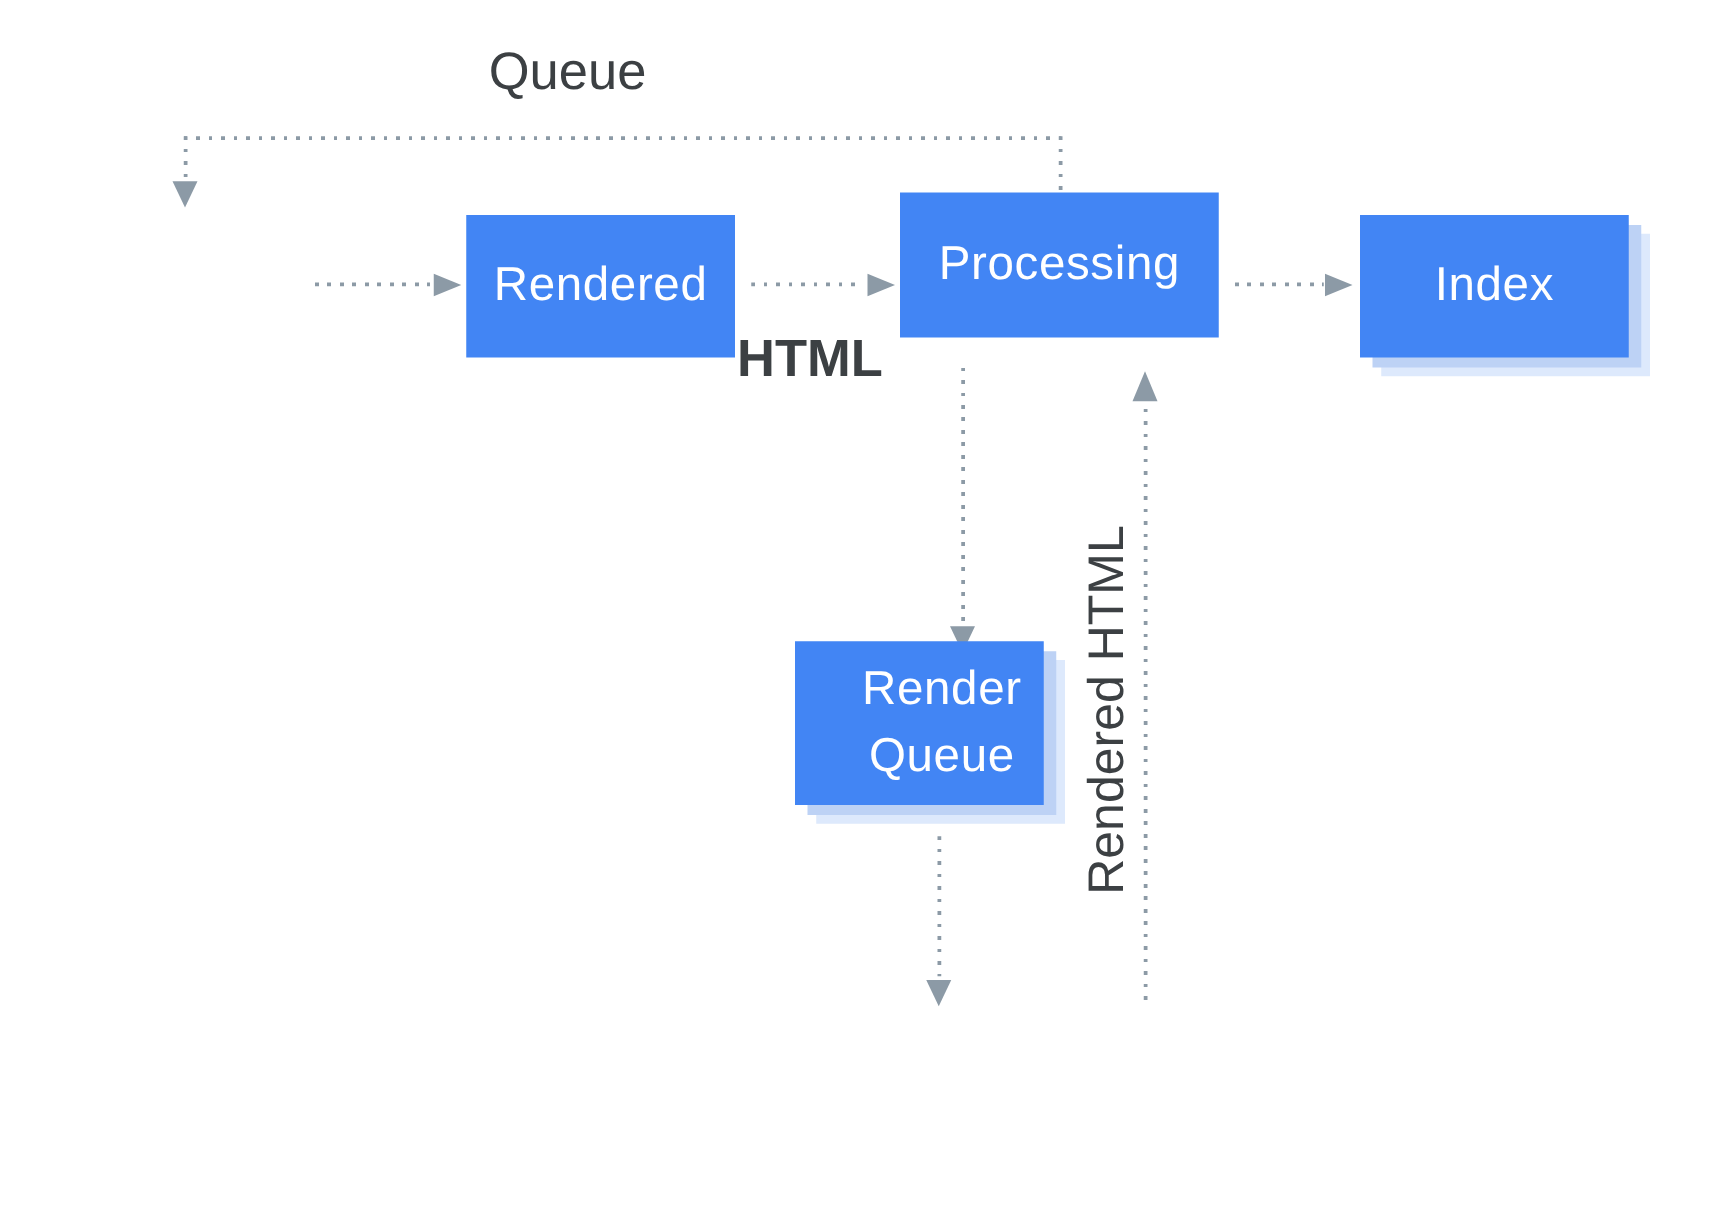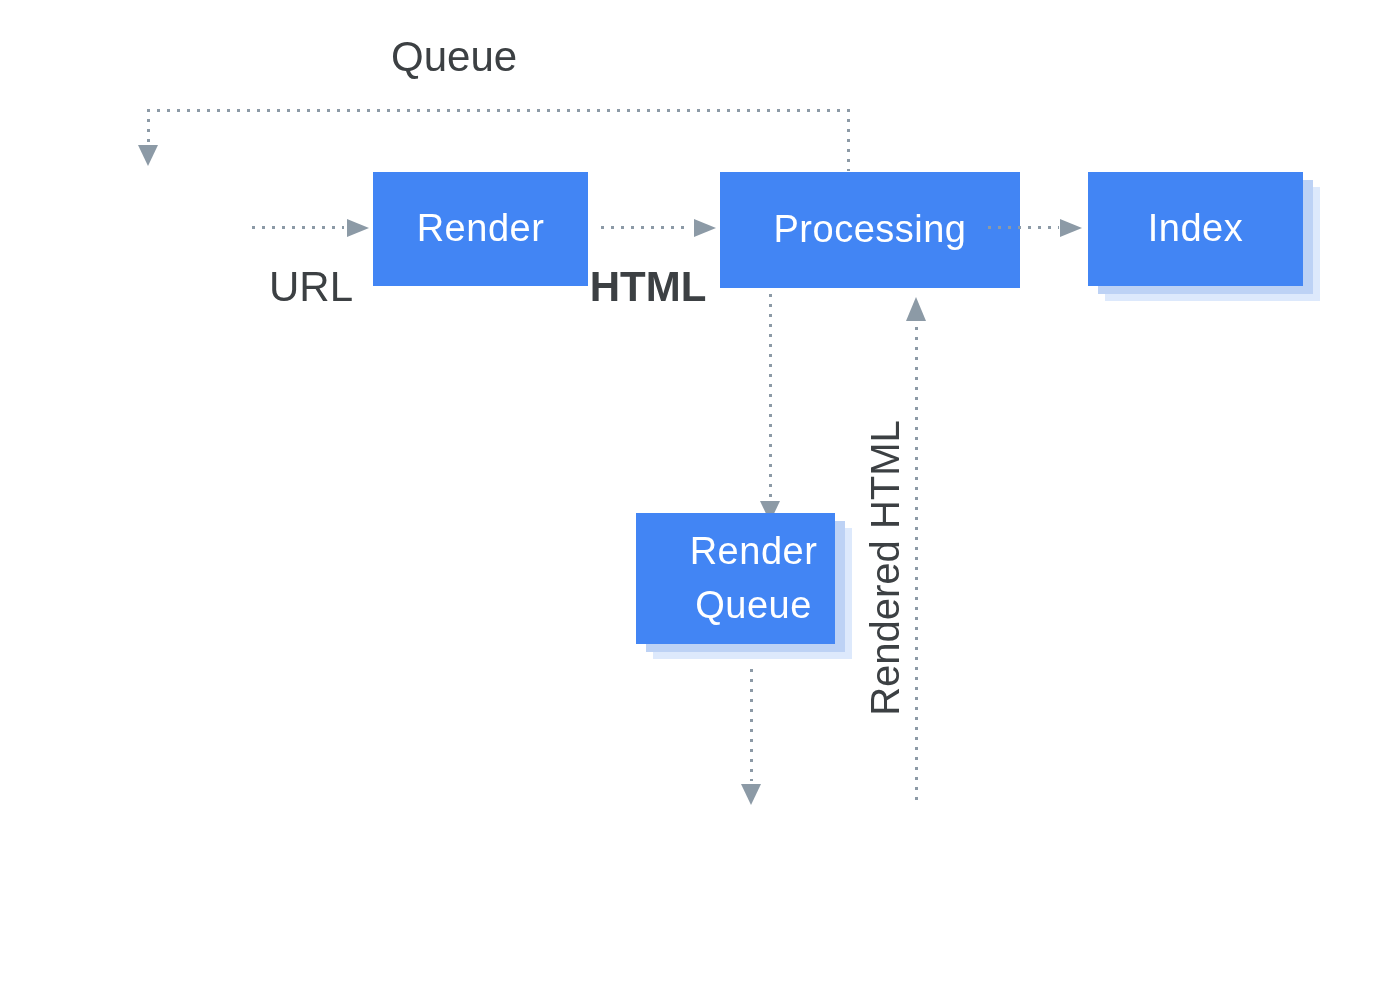--- a/index.html
+++ b/index.html
@@ -87,34 +87,33 @@
 <div class="canvas">
 
   <div class="edge-label" style="left:391px; top:33px;">Queue</div>
   <div class="hline" style="left:147px; top:109px; width:702px;"></div>
   <div class="vline" style="left:147px; top:109px; height:36px;"></div>
   <div class="vline" style="left:847px; top:109px; height:62px;"></div>
   <div class="arrow down" style="left:138px; top:145px;"></div>
 
 
   <div class="node" style="left:373px; top:172px; width:215px; height:114px;">
-    <span>Render</span>
+    <span>Rendered</span>
   </div>
 
-  <div class="node" style="left:720px; top:172px; width:300px; height:116px;">
+  <div class="node" style="left:720px; top:154px; width:255px; height:116px;">
     <span>Processing</span>
   </div>
 
   <div class="node shadowed" style="left:1088px; top:172px; width:215px; height:114px;justify-content:center;">
     <span>Index</span>
   </div>
 
   <div class="hline" style="left:252px; top:226px; width:92px;"></div>
   <div class="arrow right" style="left:347px; top:219px;"></div>
-  <div class="edge-label center" style="left:250px; top:263px; width:122px;">URL</div>
 
   <div class="hline" style="left:601px; top:226px; width:90px;"></div>
   <div class="arrow right" style="left:694px; top:219px;"></div>
   <div class="edge-label center" style="left:586px; top:263px; width:124px;font-weight:bold;">HTML</div>
 
   <div class="hline" style="left:988px; top:226px; width:71px;"></div>
   <div class="arrow right" style="left:1060px; top:219px;"></div>
 
   <div class="vline" style="left:769px; top:294px; height:204px;"></div>
   <div class="arrow down" style="left:760px; top:501px;"></div>

